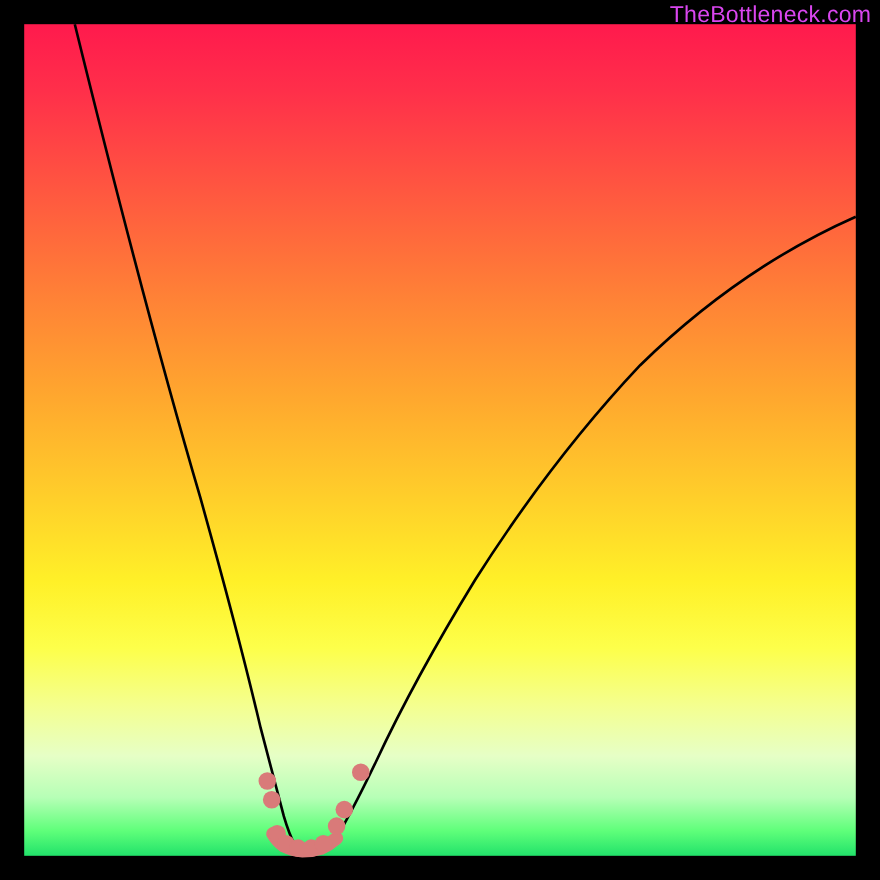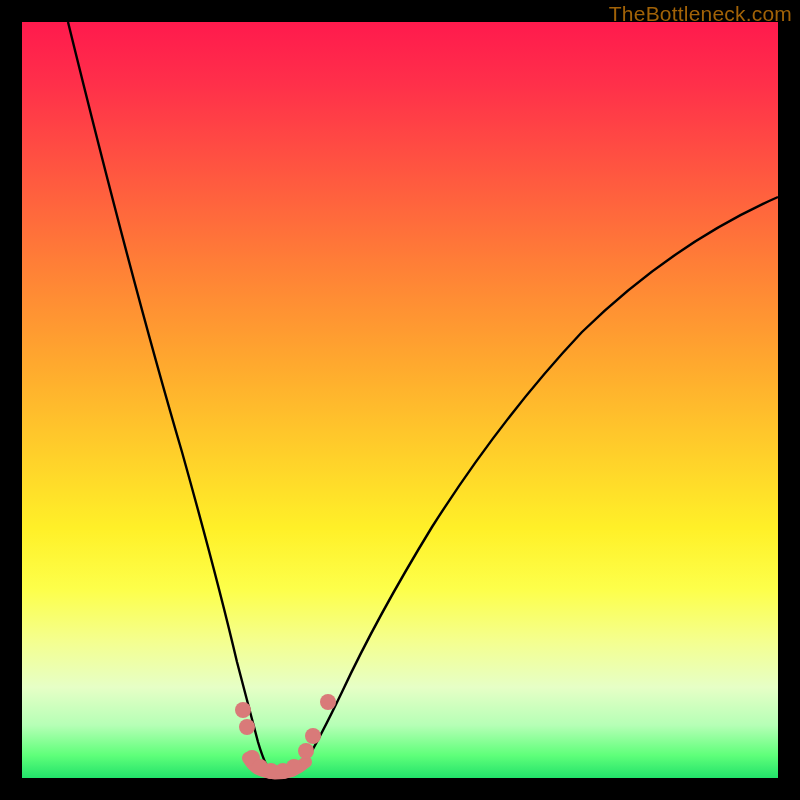--- a/index.html
+++ b/index.html
@@ -45,21 +45,21 @@
     top: 0;
     left: 0;
     width: 756px;
     height: 756px;
     overflow: visible;
   }
   .attribution {
     position: absolute;
     top: 2px;
     right: 8px;
-    color: #a16207;
+    color: #d946ef;
     font-size: 21px;
     font-weight: 400;
     letter-spacing: 0.2px;
   }
 </style>
 </head>
 <body>
 
 <div class="frame">
   <div class="plot">

